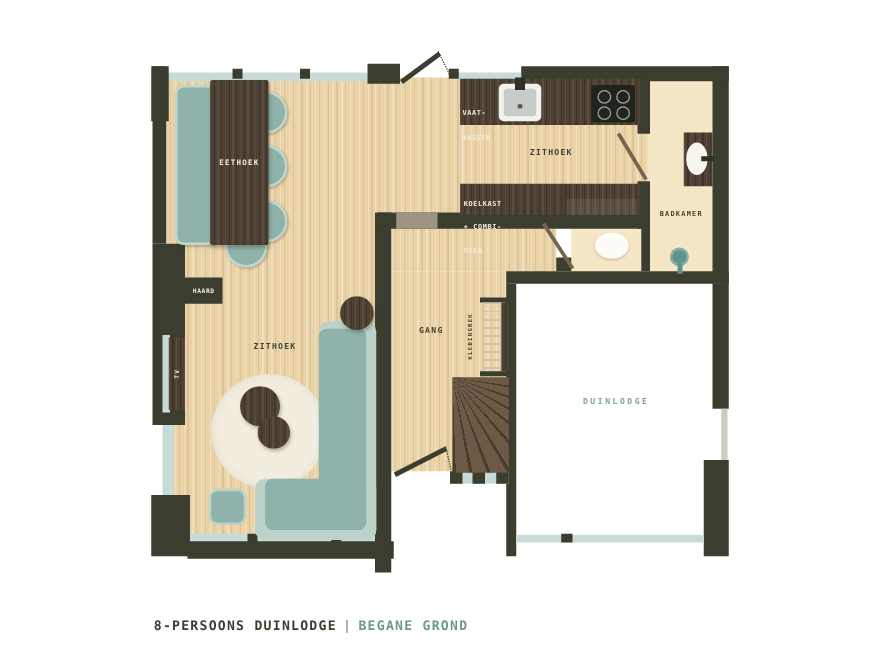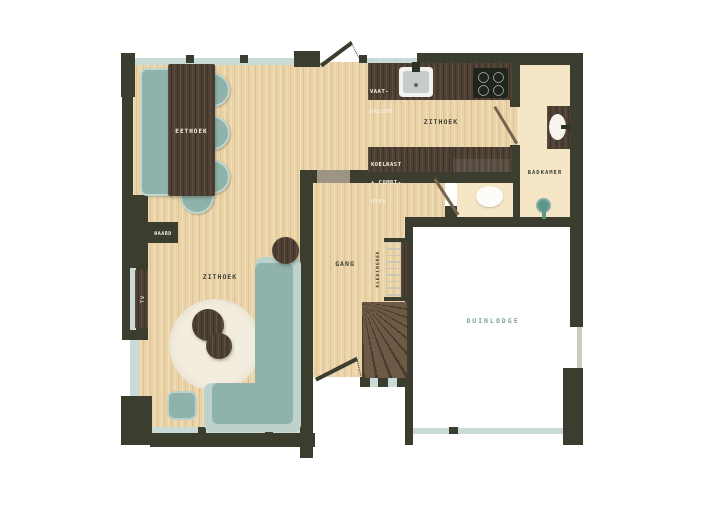--- a/index.html
+++ b/index.html
@@ -160,14 +160,19 @@
   <div class="abs lbl lbl-center" style="left:345px;top:264px;font-size:6.5px;">GANG</div>
   <div class="abs stairs" style="left:362px;top:302px;width:45px;height:76px;"></div>
   <div class="abs wall" style="left:384px;top:238px;width:24px;height:4px;"></div>
   <div class="abs wall" style="left:384px;top:297px;width:24px;height:4px;"></div>
   <div class="abs rungs" style="left:386px;top:242px;width:16px;height:55px;"></div>
   <div class="abs brown" style="left:401px;top:242px;width:6px;height:55px;"></div>
   <div class="abs lbl lbl-center vert" style="left:377px;top:269px;font-size:4.5px;letter-spacing:1px;transform:translate(-50%,-50%) rotate(180deg);">KLEDINGREK</div>
 
   <div class="abs lbl-teal lbl-center" style="position:absolute;left:493px;top:321px;font-size:6.5px;transform:translate(-50%,-50%);">DUINLODGE</div>
 
+  <div class="abs caption" style="left:123px;top:495px;">
+    <span style="color:#3A3D2F;">8-PERSOONS DUINLODGE</span>
+    <span style="color:#7EA59C;">|</span>
+    <span style="color:#6E978E;">BEGANE GROND</span>
+  </div>
 
 </div>
 
 </body></html>

